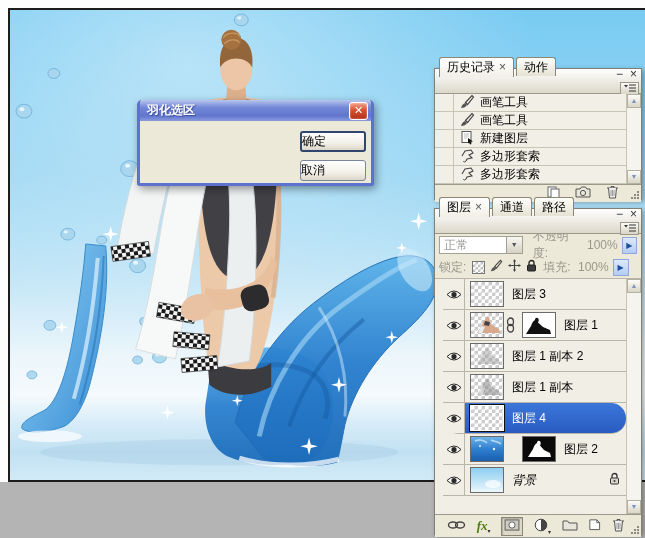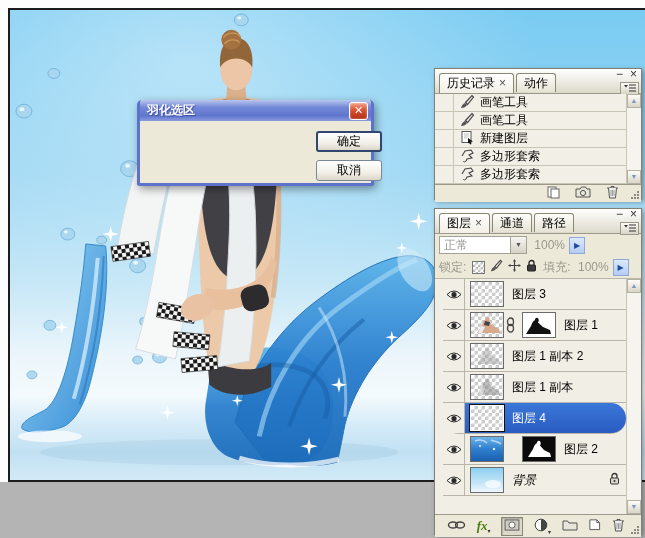--- a/index.html
+++ b/index.html
@@ -11,21 +11,21 @@
   #canvas{position:absolute;left:8px;top:8px;width:637px;height:474px;z-index:1;
           border-left:2px solid #1c1c1c;border-top:2px solid #1c1c1c;border-bottom:2px solid #1c1c1c;box-sizing:border-box;}
   #canvas svg{display:block;width:100%;height:100%;}
   
   .panel{position:absolute;width:208px;background:#ece9d8;border:1px solid #808074;
          box-shadow:2px 2px 5px rgba(0,0,0,.35);z-index:5;box-sizing:border-box;}
   #history-panel{left:434px;top:68px;height:132px;}
   #layers-panel{left:434px;top:208px;height:327px;}
   .tabbar{position:relative;height:24px;background:linear-gradient(#ffffff,#dcd8ca);
           border-bottom:1px solid #9c988a;}
-  .tabs{position:absolute;left:4px;bottom:0;display:flex;gap:2px;}
+  .tabs{position:absolute;left:4px;bottom:16px;display:flex;gap:2px;}
   .tab{height:17px;padding:1px 7px 0 7px;border:1px solid #8a8775;border-bottom:none;
        border-radius:3px 3px 0 0;background:linear-gradient(#fdfdfa,#e6e2d4);white-space:nowrap;font-size:12px;}
   .tab.active{background:linear-gradient(#ffffff,#f2efe6);height:18px;}
   .tab .tclose{margin-left:4px;color:#555;}
   .pc{position:absolute;top:0;right:4px;font-size:12px;color:#333;display:flex;gap:7px;line-height:11px;}
   .pc span{cursor:default;}
   .pmenu{position:absolute;right:2px;top:13px;width:17px;height:11px;background:linear-gradient(#fbfaf6,#d9d5c6);
          border:1px solid #9c988a;display:flex;align-items:center;justify-content:center;}
   
   .hlist{position:relative;height:90px;background:#f2efe6;}
@@ -95,21 +95,21 @@
           display:flex;align-items:center;padding:0 3px 0 7px;}
   .dtitle-text{color:#fff;font-weight:bold;font-size:12px;text-shadow:1px 1px 1px #3a4a9a;flex:1;}
   .dclose{width:17px;height:16px;border:1px solid #fff;border-radius:3px;
           background:linear-gradient(#f2a38c,#d8512f 45%,#b03018);color:#fff;font-weight:bold;
           font-size:11px;line-height:15px;text-align:center;box-shadow:inset 0 0 2px rgba(255,255,255,.6);}
   .dbody{position:relative;height:62px;}
   .drow{position:absolute;left:12px;top:25px;display:flex;align-items:center;font-size:12px;}
   .dinput{width:40px;height:18px;border:1px solid #7f9db9;font-size:12px;padding:0 3px;margin-left:5px;
           font-family:"Liberation Sans","DejaVu Sans",sans-serif;}
   .dunit{margin-left:9px;}
-  .dbtn{position:absolute;left:176px;width:66px;height:21px;font-size:12px;text-align:center;line-height:19px;
+  .dbtn{position:absolute;left:160px;width:66px;height:21px;font-size:12px;text-align:left;line-height:19px;
         background:linear-gradient(#ffffff,#f2f0e8 60%,#dcd6c8);border:1px solid #7a869c;border-radius:3px;box-sizing:border-box;}
   .dbtn.default{border:2px solid #31466e;line-height:17px;}
   .ok{top:10px;} .cancel{top:39px;}
   .u{text-decoration:underline;}
 </style>
 </head>
 <body>
 
 <div id="root">
 
@@ -369,20 +369,21 @@
             <path d="M0 1 L4 1 L2 3.5 Z" fill="#333"></path>
             <path d="M5 1 H12 M5 4 H12 M5 7 H12" stroke="#333" stroke-width="1.2"></path>
           </svg>
       </div>
     </div>
     <div class="optrow">
       <div class="blend-select">
         <span class="val">正常</span>
         <span class="dd-btn">▼</span>
       </div>
+      <span class="glabel" style="margin-left:6px">不透明度:</span>
       <span class="gval">100%</span>
       <span class="arr-btn">▶</span>
     </div>
     <div class="optrow">
       <span class="glabel">锁定:</span>
       <span class="lockicons">
         <span class="checker-mini"></span>
         <span><svg width="13" height="13" viewBox="0 0 15 15">
               <path d="M1 14 C2 11 3 10 5 9 L7 11 C6 13 4 14 1 14 Z" fill="#555"></path>
               <path d="M5.5 8.5 L12 1.5 L13.5 3 L7.5 10.5 Z" fill="none" stroke="#444" stroke-width="1.2"></path>

